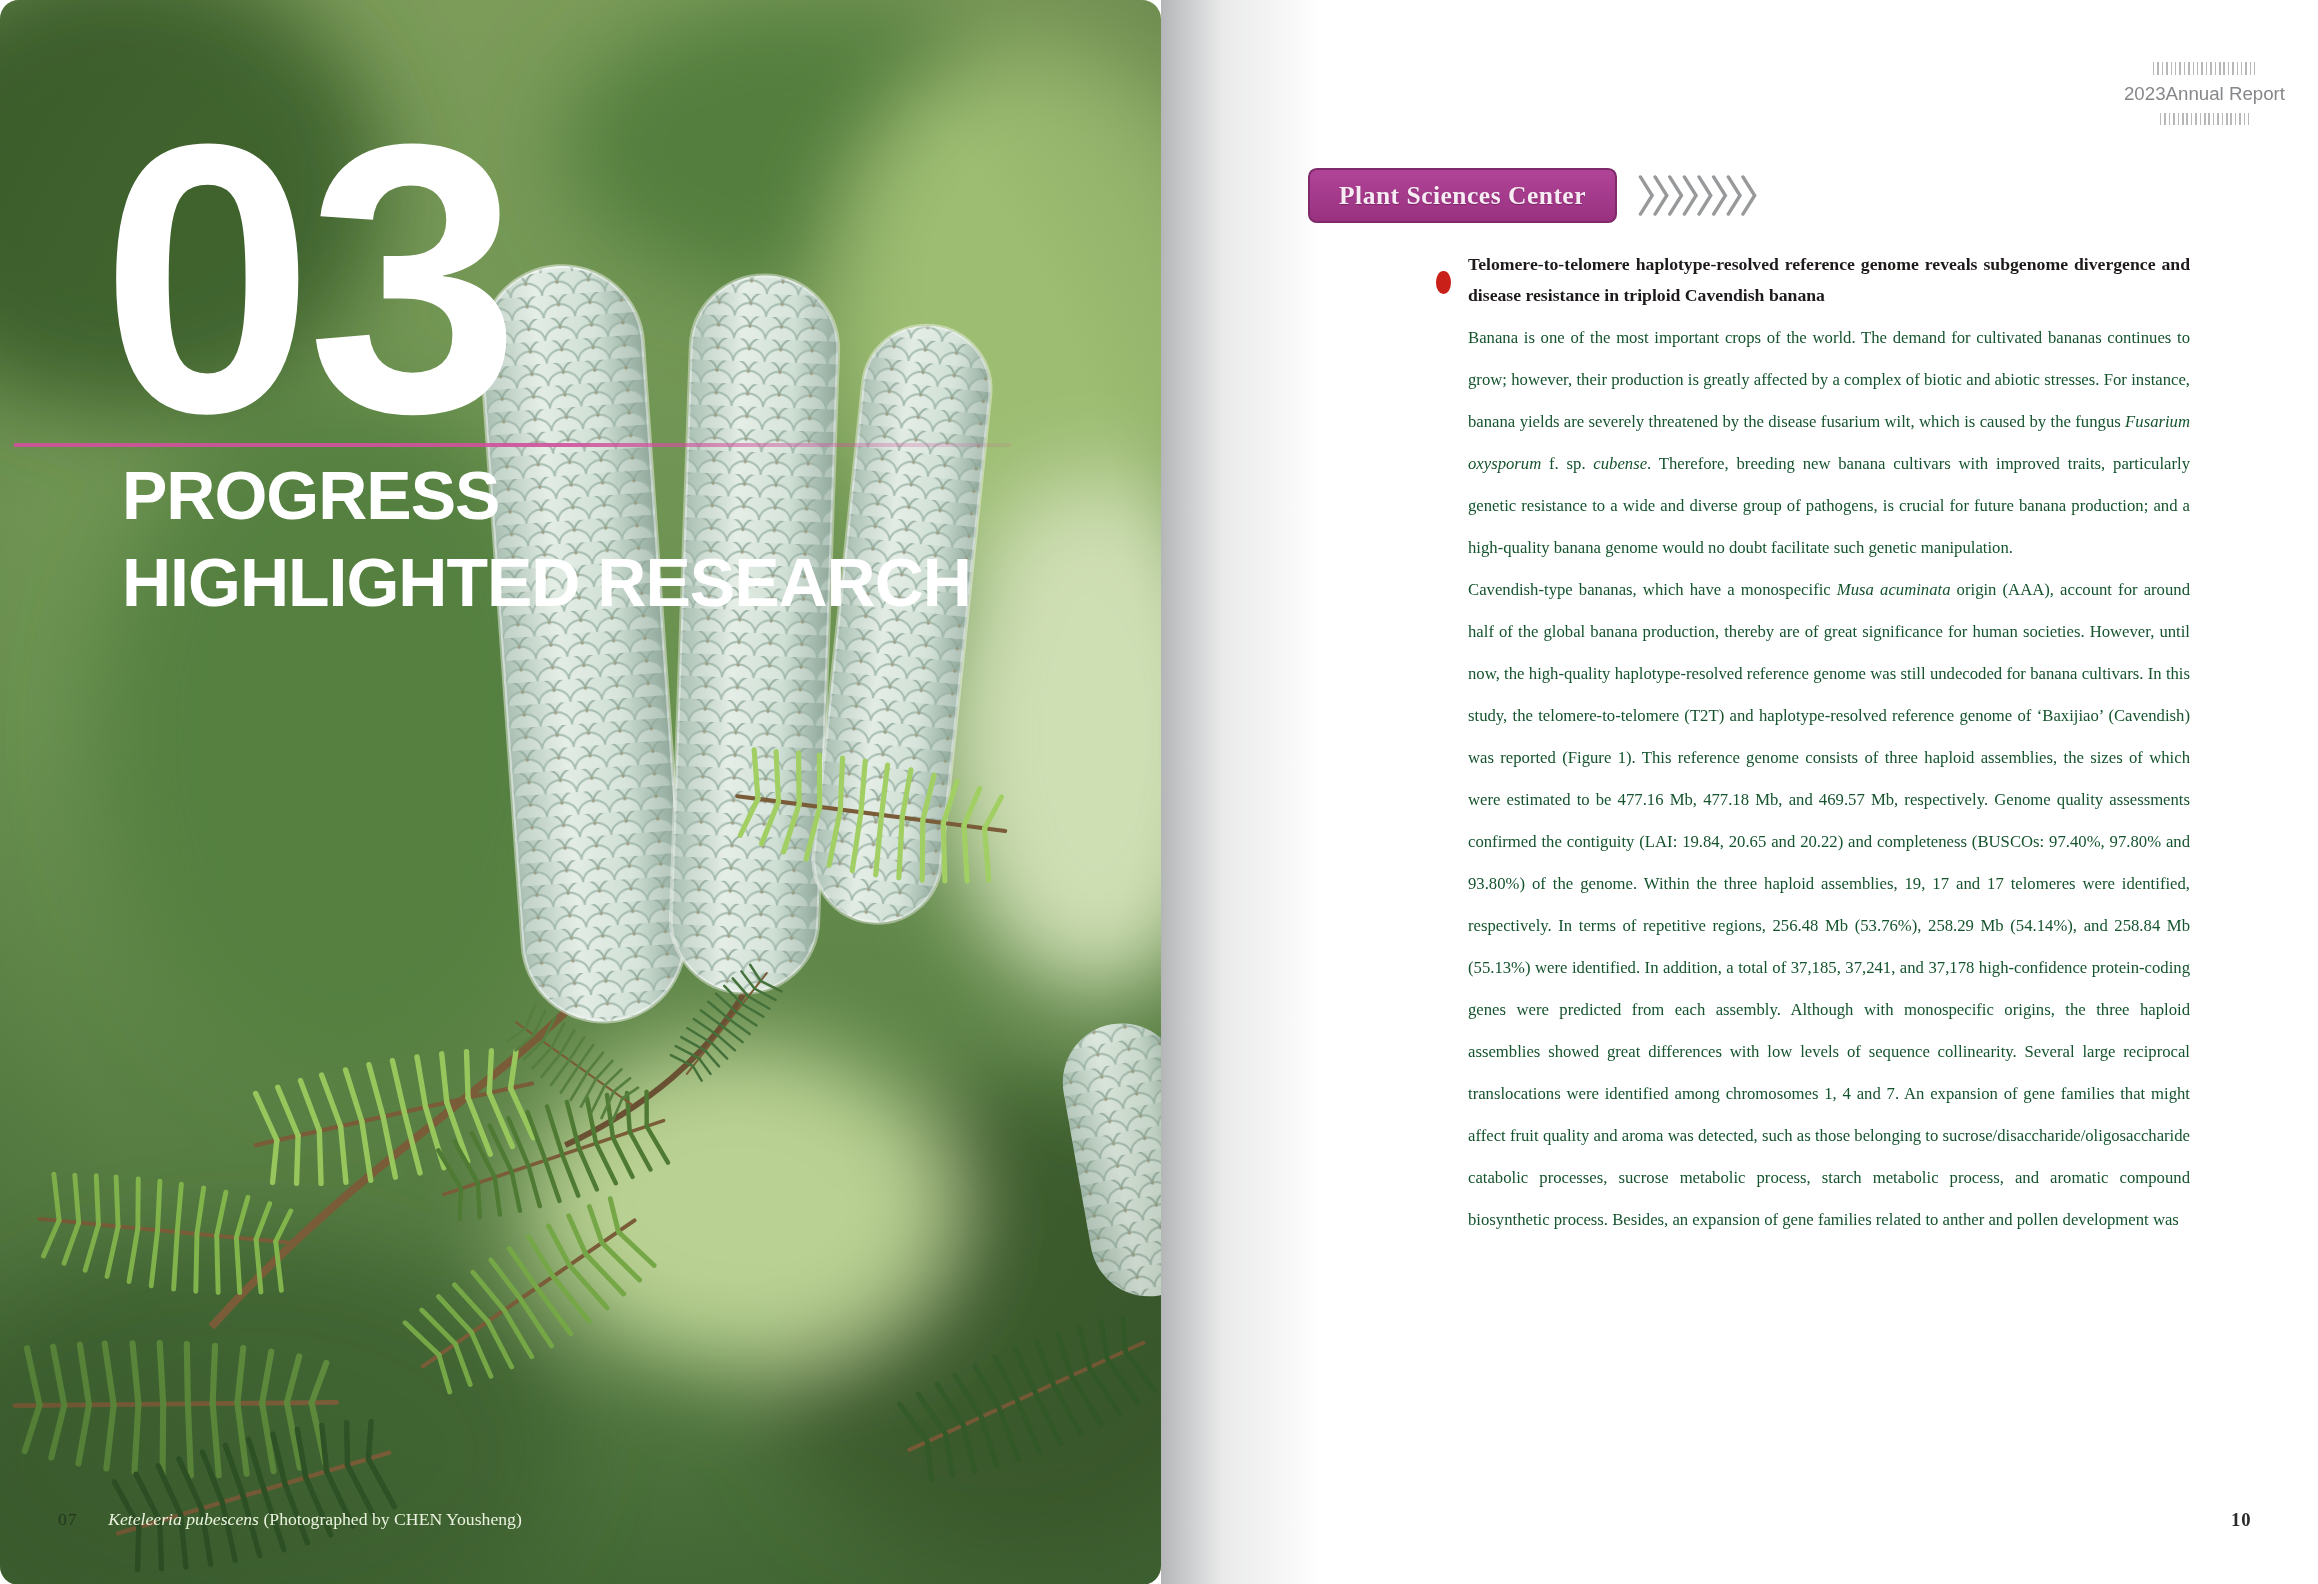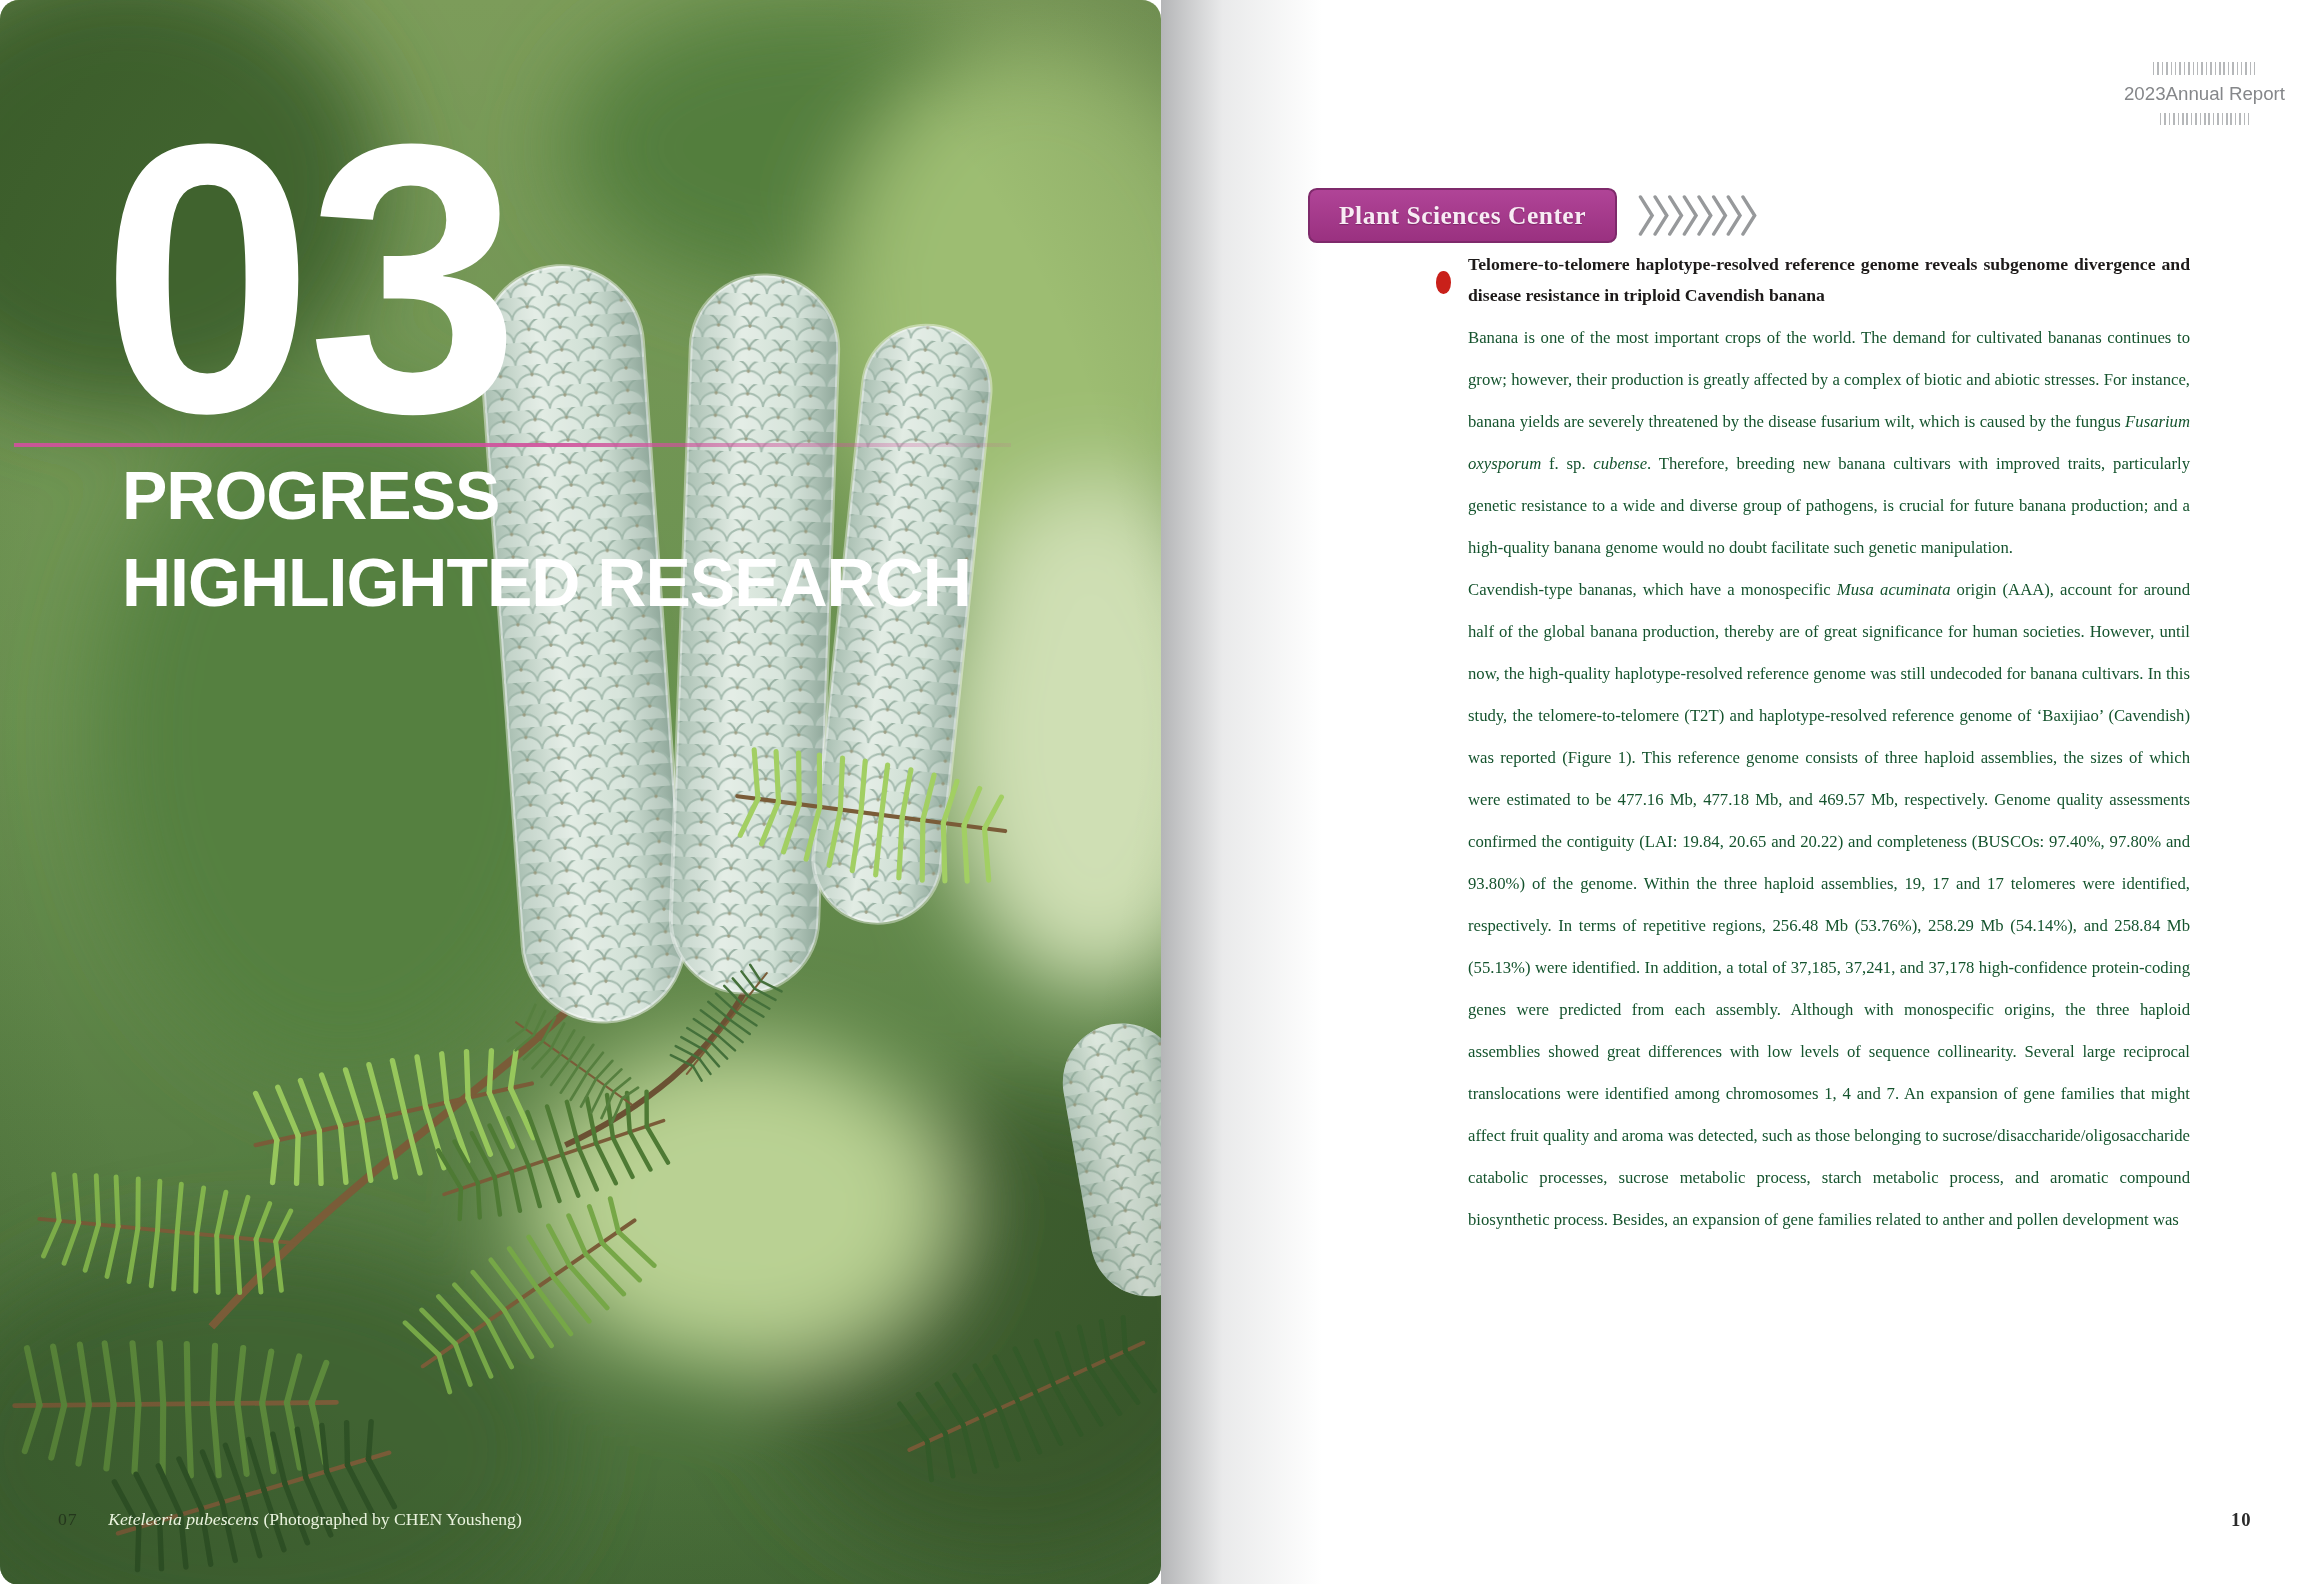--- a/index.html
+++ b/index.html
@@ -38,21 +38,21 @@
   .annual-header{
     position:absolute;top:62px;right:34px;
     display:flex;align-items:center;gap:7.9px;
     font-family:"Liberation Sans",sans-serif;font-size:18.7px;color:#85878a;flex-direction:column;
   }
   .hatch{display:inline-block;height:12.8px;background:repeating-linear-gradient(to right,#b6b8ba 0 1.5px,rgba(0,0,0,0) 1.5px 4.4px);}
   .hatch-l{width:102px;}
   .hatch-r{width:89px;}
   .annual-label{white-space:nowrap;}
 
-  .badge-row{position:absolute;left:147px;top:168px;display:flex;align-items:center;margin-top:20px;}
+  .badge-row{position:absolute;left:147px;top:168px;display:flex;align-items:center;}
   .badge{
     width:309px;height:55px;box-sizing:border-box;
     background:linear-gradient(#b04497,#9a3180);
     border:2px solid #7e2a6b;border-radius:8.8px;
     display:flex;align-items:center;justify-content:center;
     font-family:"Liberation Serif",serif;font-weight:700;font-size:25.5px;letter-spacing:0.5px;color:#f8ecf4;
     text-shadow:0 1px 1px rgba(90,20,70,0.5);
   }
   .chevrons{margin-left:20.6px;width:123px;height:41px;}
 

